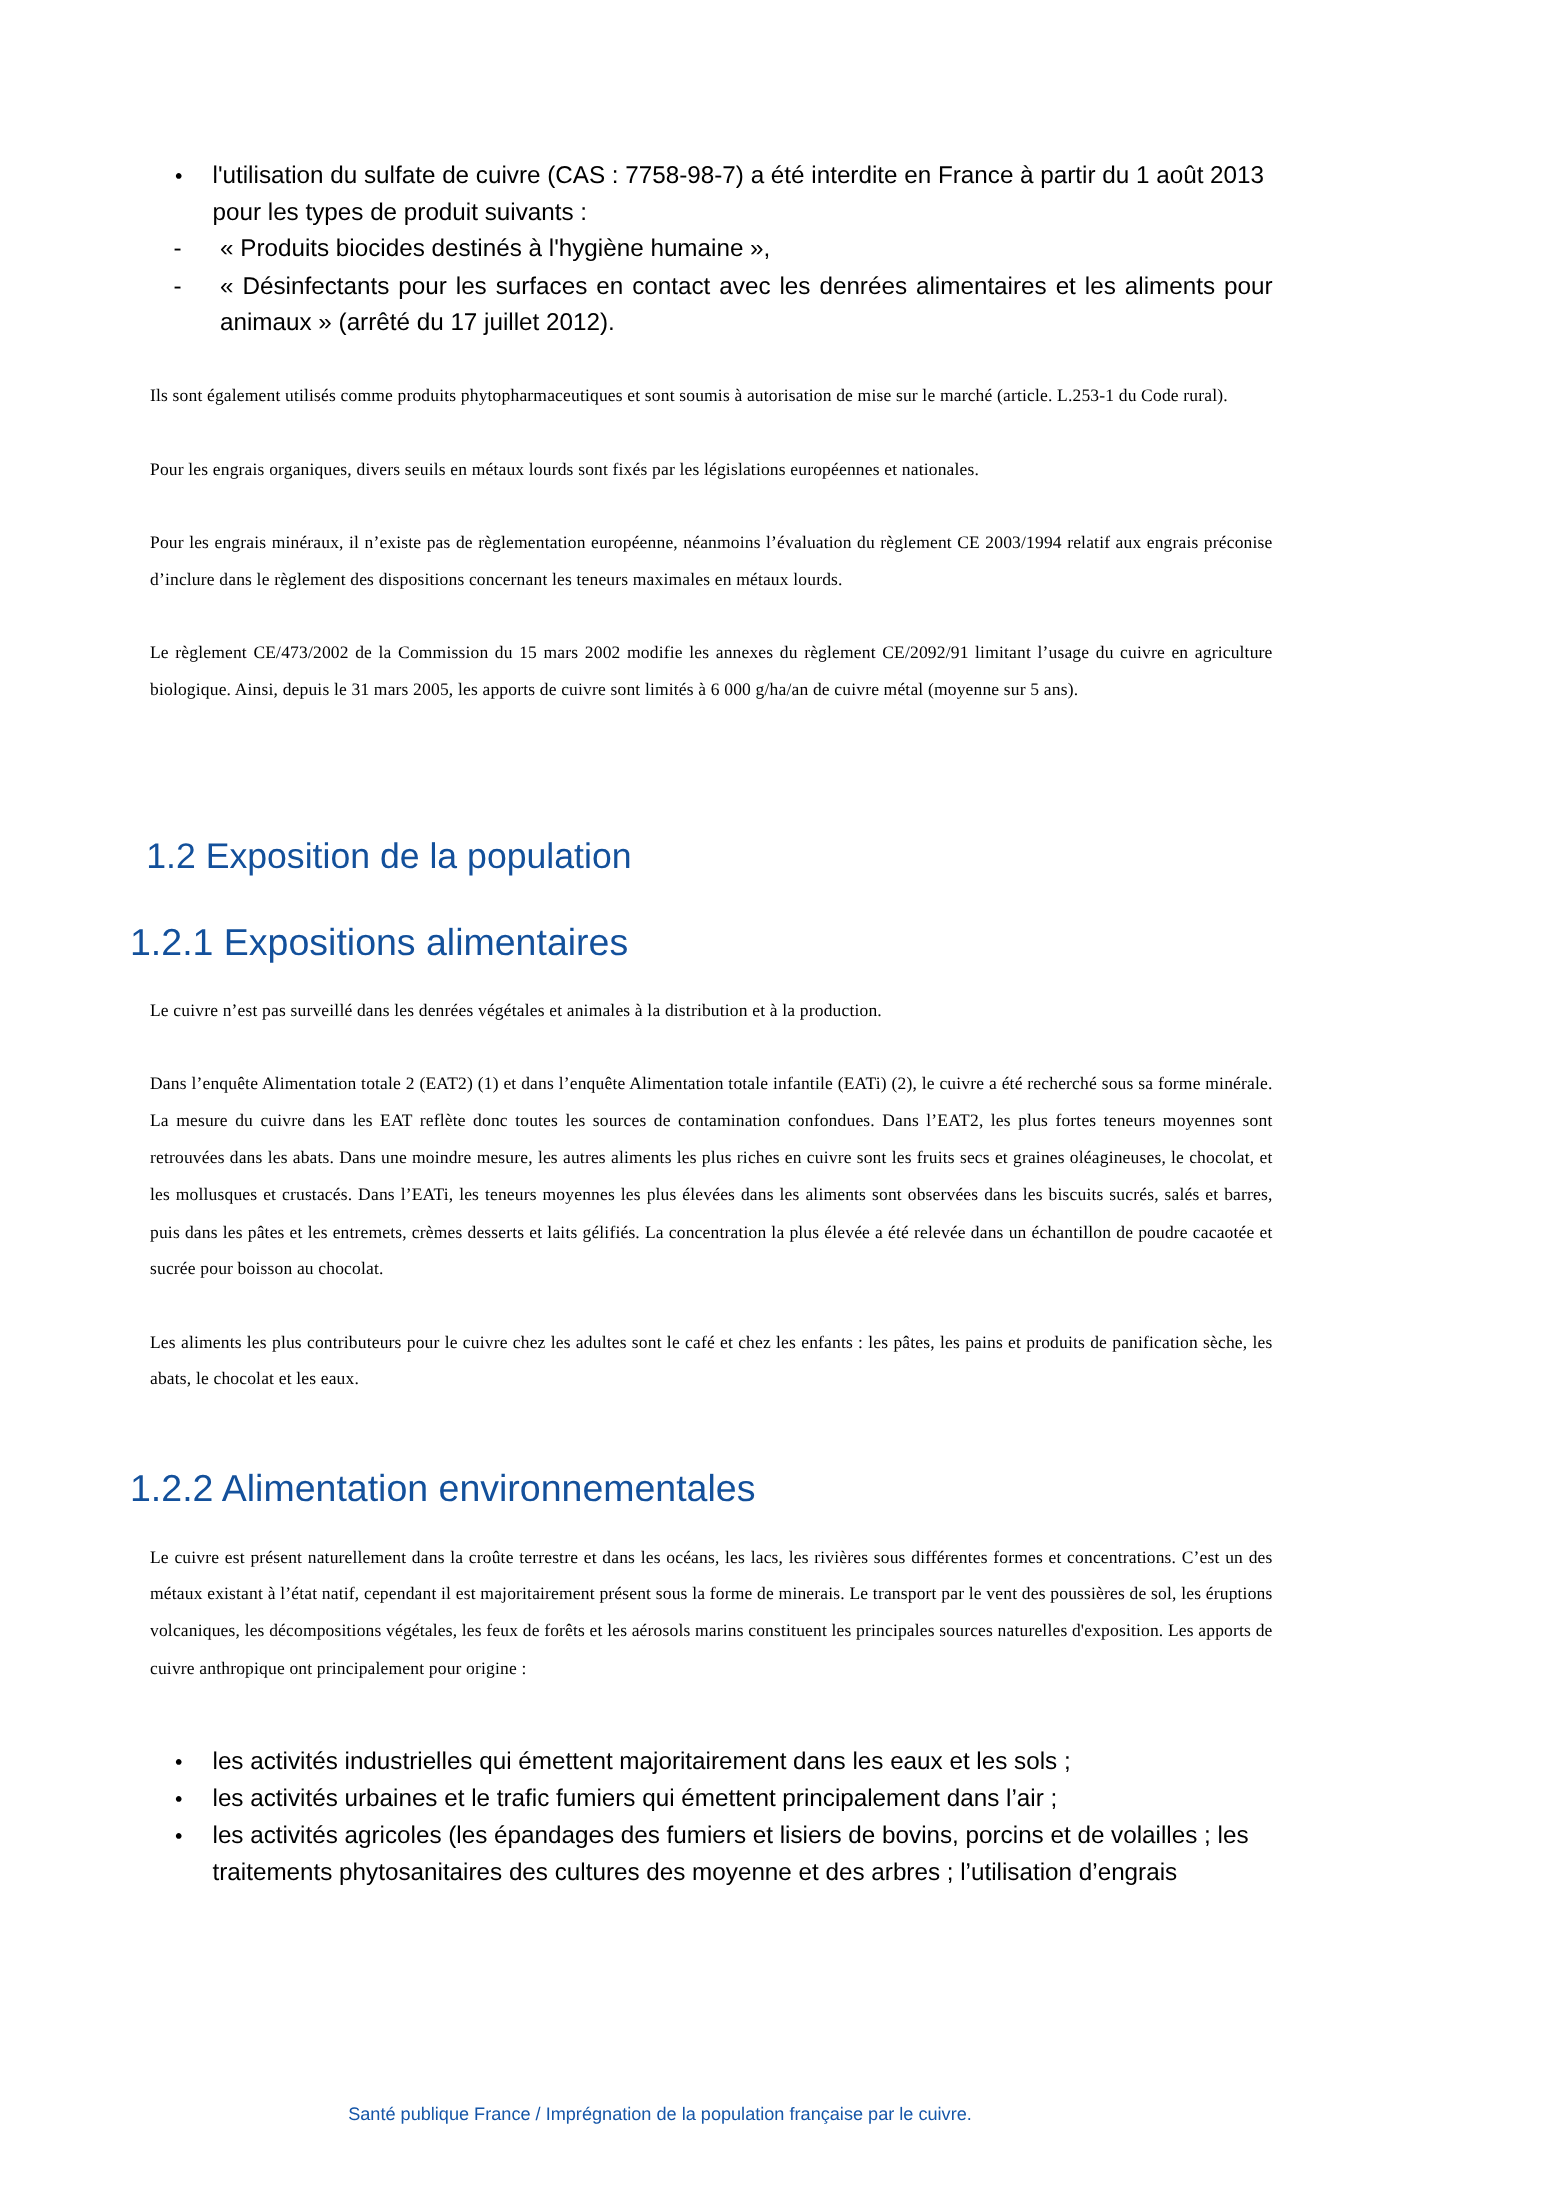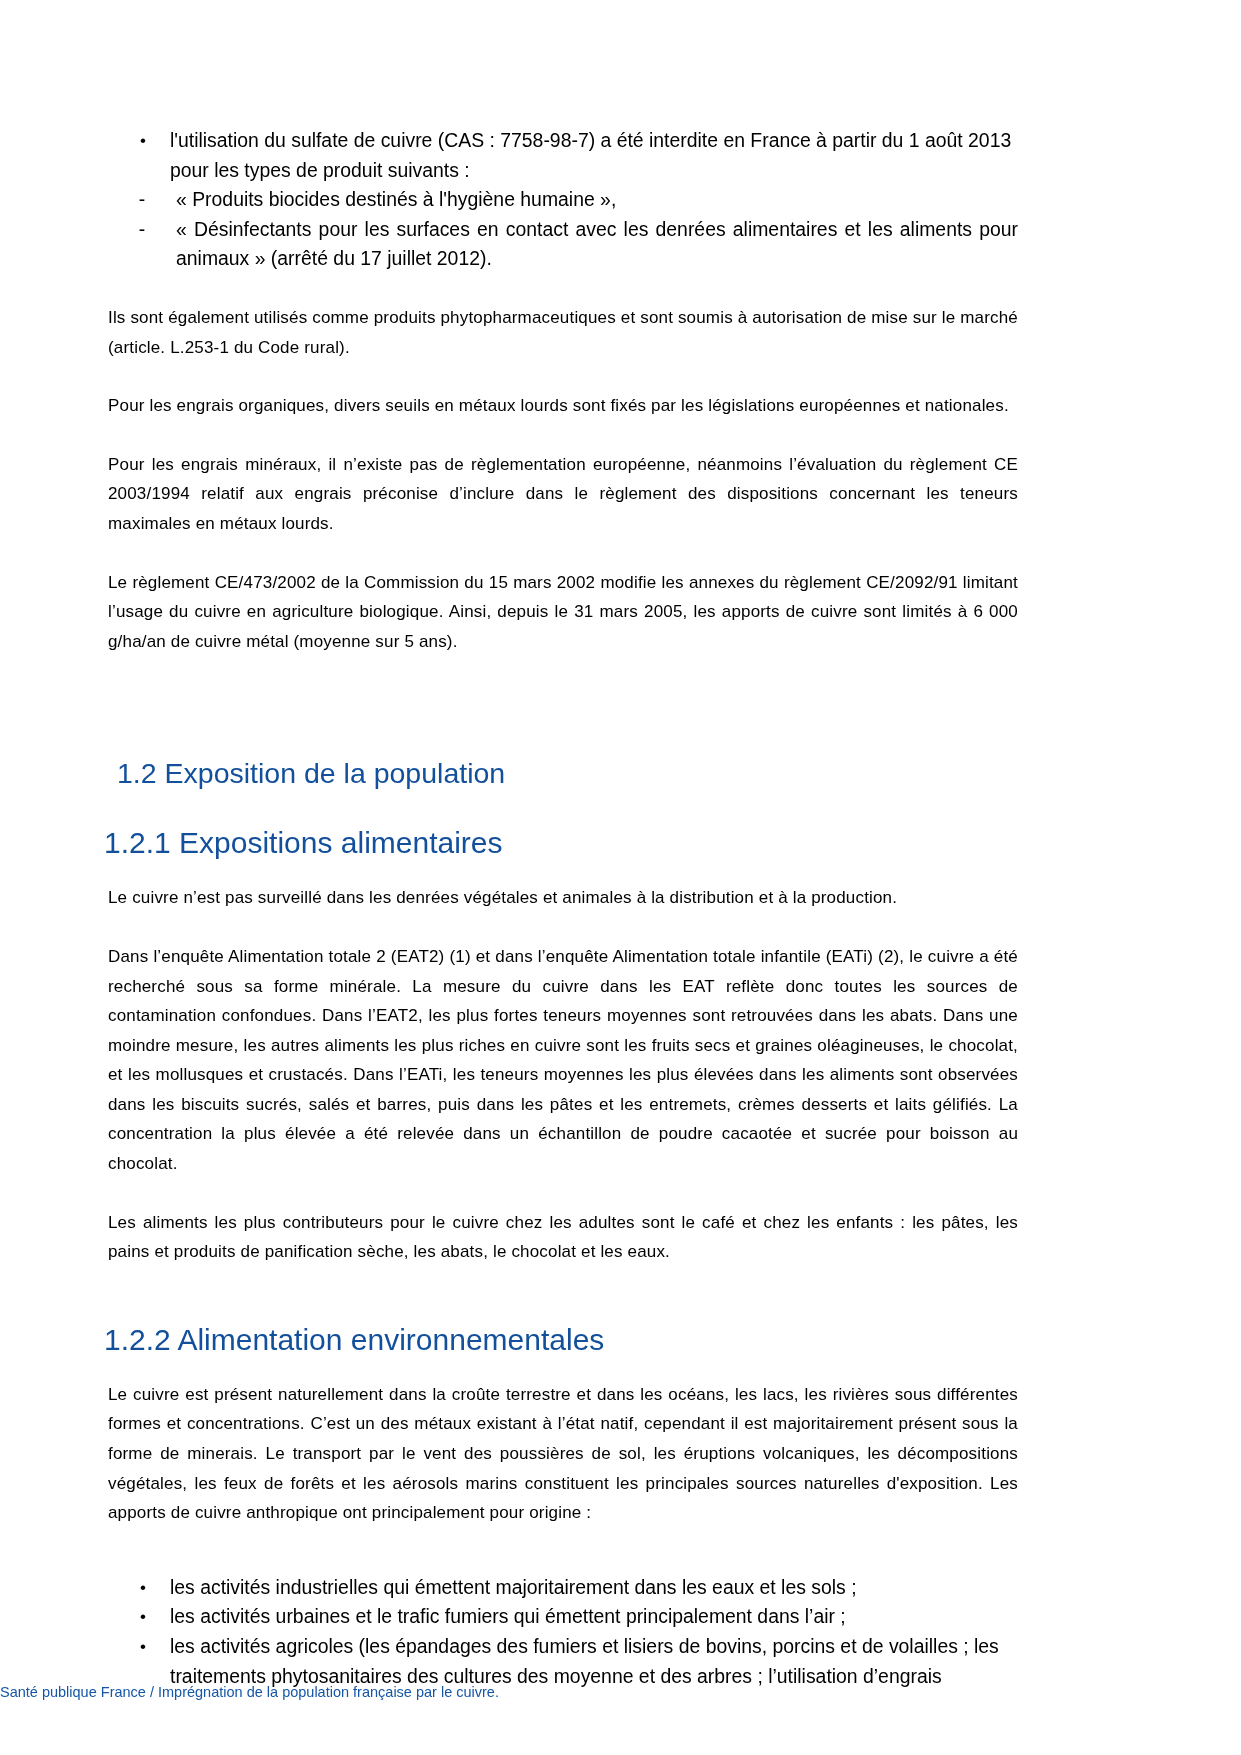--- a/index.html
+++ b/index.html
@@ -23,26 +23,27 @@
   }
   .content {
     position: absolute;
     left: 104px;
     top: 126px;
     width: 914px;
   }
 
   
   .para {
-    font-size: 17px;
+    font-size: 14px;
     line-height: 29.6px;
     text-align: justify;
-    margin: 0 0 29px 4px;
+    margin: 0 0 29px 16px;
     color: #000000;
     letter-spacing: 0.01em;
+    font-family: Liberation Serif, serif;
   }
 
   
   ul.lvl1 {
     list-style: none;
     margin: 0;
     padding: 0;
   }
   ul.lvl1 > li {
     position: relative;
@@ -134,25 +135,26 @@
   .sp-before-h3 { height: 30px; }
   .sp-gap       { height: 29px; }
   .sp-small     { height: 16px; }
 
   
   .footer {
     position: absolute;
     left: 0;
     right: 0;
     bottom: 52px;
-    text-align: left;
+    text-align: center;
     padding-right: 222px;
     color: #1556a8;
     font-size: 14.5px;
     line-height: 21px;
+    padding-left: 37px;
   }
   .footer div { white-space: nowrap; }
 </style>
 </head>
 <body>
 
 <div class="page">
   <div class="content">
 
     <ul class="lvl1">

